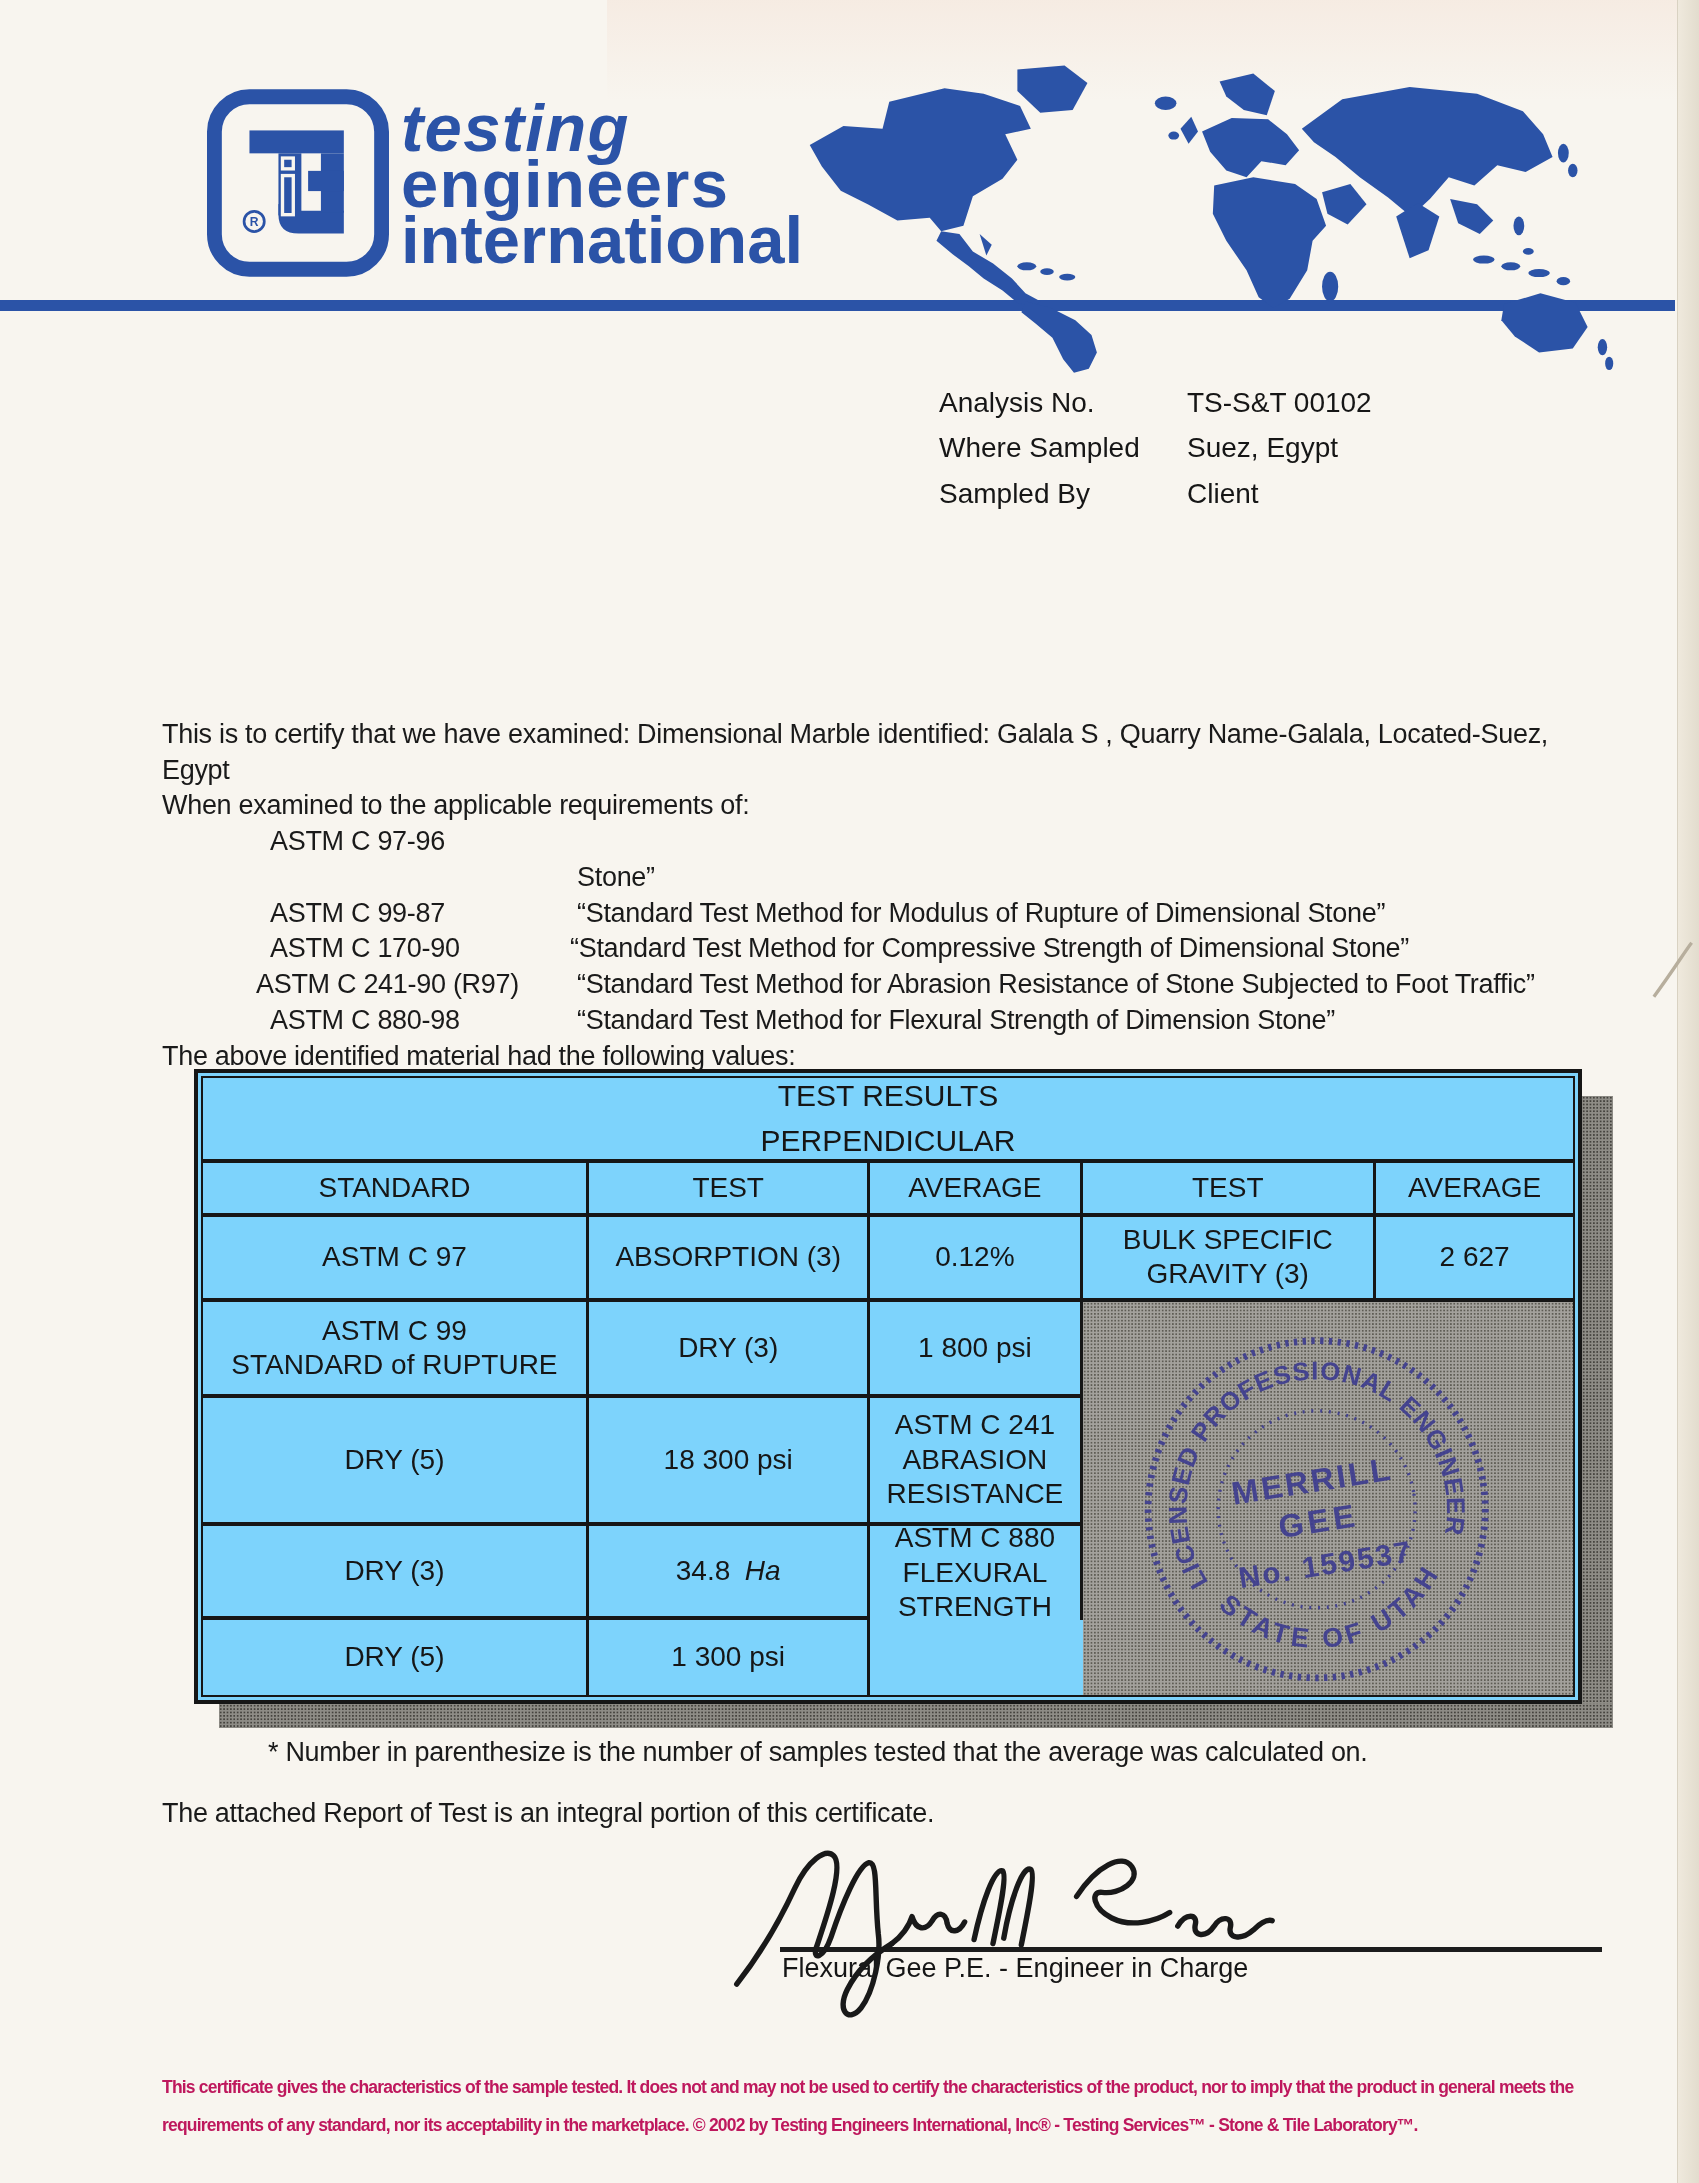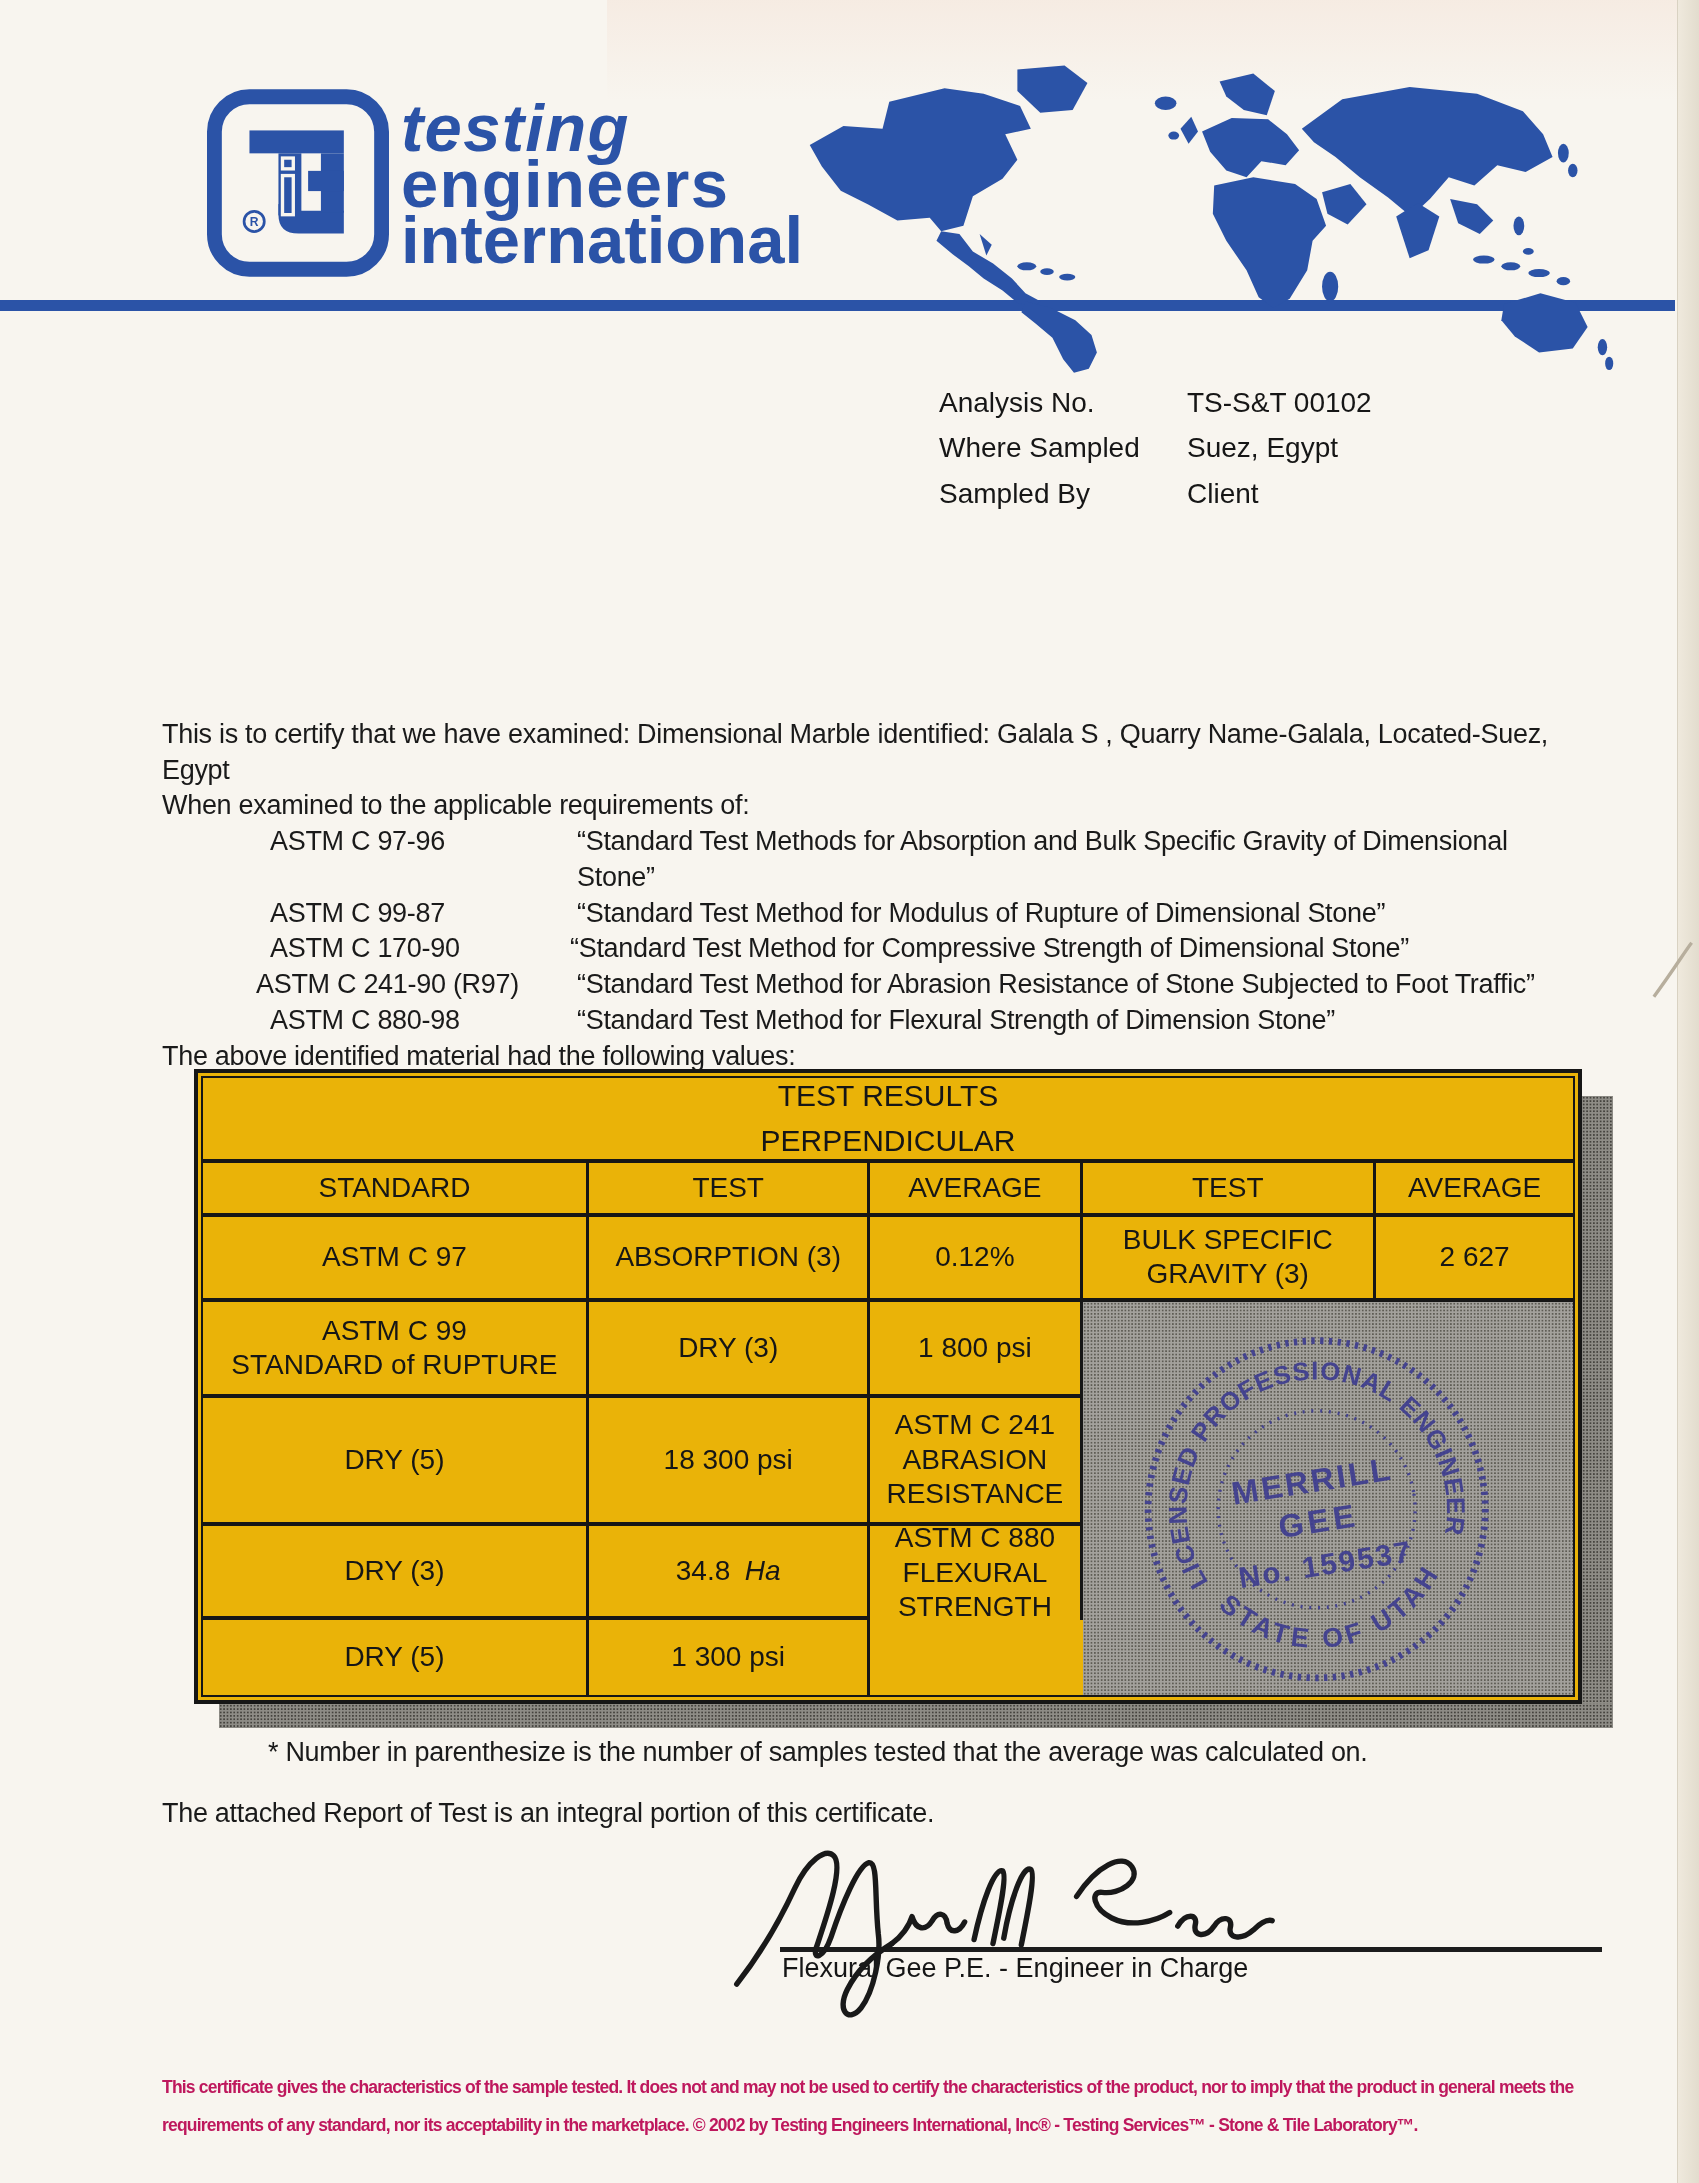--- a/index.html
+++ b/index.html
@@ -10,21 +10,21 @@
     color:#1a1a1a;
   }
   .abs{position:absolute;}
   .wordmark{font-weight:700;color:#2b53a7;line-height:1;font-size:67px;}
   .lbl,.val{font-size:28px;color:#161616;}
   .t{font-size:27px;letter-spacing:-0.3px;color:#1a1a1a;white-space:nowrap;}
   .small{font-size:17.5px;letter-spacing:-0.8px;font-weight:600;color:#be185d;white-space:nowrap;}
   
   .tbl-outer{
     left:194px;top:1069px;width:1388px;height:635px;
-    border:4px solid #161616;background:#eab308;padding:2.7px;box-sizing:border-box;
+    border:4px solid #161616;background:#7dd3fc;padding:2.7px;box-sizing:border-box;
   }
   .tbl-inner{
     width:100%;height:100%;border:2px solid #161616;box-sizing:border-box;
     display:grid;
     grid-template-columns:28.2% 20.5% 15.5% 21.4% 14.4%;
     grid-template-rows:85px 54px 85px 96px 128px 94px auto;
   }
   .cell{
     display:flex;flex-direction:column;align-items:center;justify-content:center;
     font-size:28px;color:#161616;text-align:center;line-height:1.22;
@@ -115,21 +115,20 @@
   <div class="abs lbl" style="left:939px;top:432px;">Where Sampled</div>
   <div class="abs val" style="left:1187px;top:432px;">Suez, Egypt</div>
   <div class="abs lbl" style="left:939px;top:478px;">Sampled By</div>
   <div class="abs val" style="left:1187px;top:478px;">Client</div>
 
   <div class="abs t" style="left:162px;top:719px;">This is to certify that we have examined: Dimensional Marble identified: Galala S , Quarry Name-Galala, Located-Suez,</div>
   <div class="abs t" style="left:162px;top:755px;">Egypt</div>
   <div class="abs t" style="left:162px;top:790px;">When examined to the applicable requirements of:</div>
 
   <div class="abs t" style="left:270px;top:826px;">ASTM C 97-96</div>
-  <div class="abs t" style="left:577px;top:826px;">“Standard Test Methods for Absorption and Bulk Specific Gravity of Dimensional</div>
   <div class="abs t" style="left:577px;top:862px;">Stone”</div>
   <div class="abs t" style="left:270px;top:898px;">ASTM C 99-87</div>
   <div class="abs t" style="left:577px;top:898px;">“Standard Test Method for Modulus of Rupture of Dimensional Stone”</div>
   <div class="abs t" style="left:270px;top:933px;">ASTM C 170-90</div>
   <div class="abs t" style="left:570px;top:933px;">“Standard Test Method for Compressive Strength of Dimensional Stone”</div>
   <div class="abs t" style="left:256px;top:969px;">ASTM C 241-90 (R97)</div>
   <div class="abs t" style="left:577px;top:969px;">“Standard Test Method for Abrasion Resistance of Stone Subjected to Foot Traffic”</div>
   <div class="abs t" style="left:270px;top:1005px;">ASTM C 880-98</div>
   <div class="abs t" style="left:577px;top:1005px;">“Standard Test Method for Flexural Strength of Dimension Stone”</div>
 

